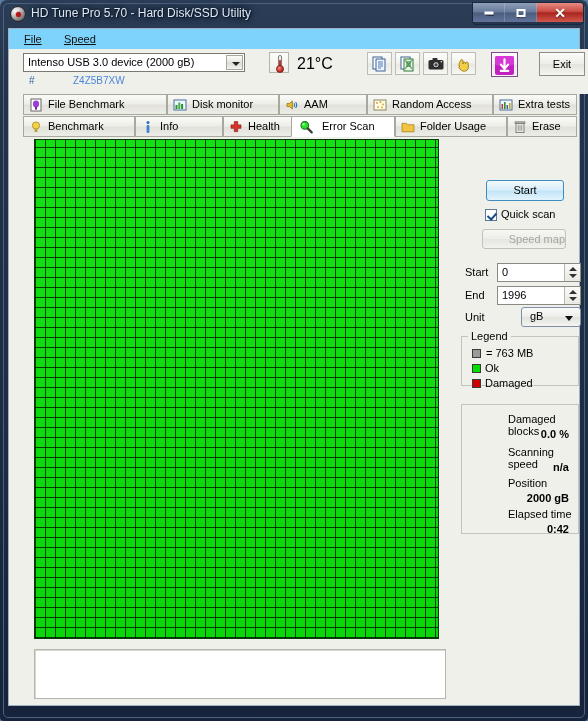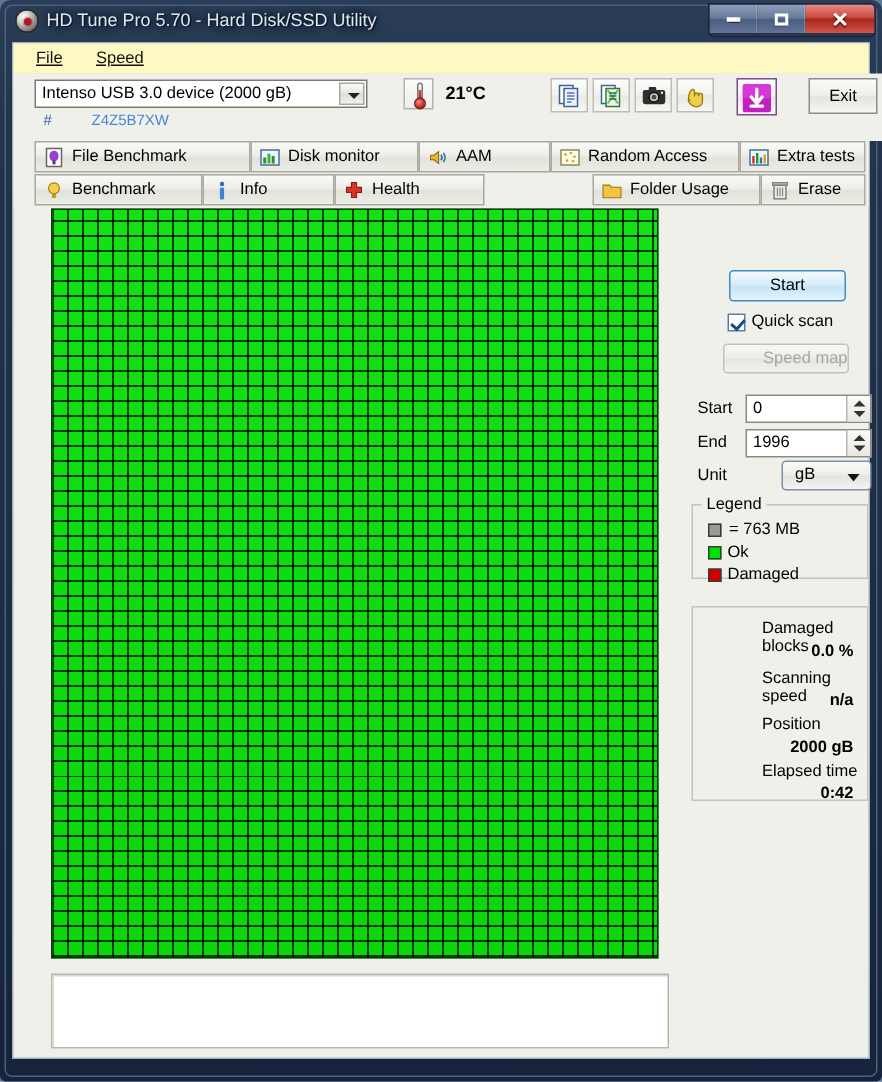--- a/index.html
+++ b/index.html
@@ -40,47 +40,47 @@
   .wb.max .g{width:9px;height:8px;border:2px solid #fff;box-sizing:border-box;
       box-shadow:0 1px 1px rgba(0,0,0,.5);}
   .wb.close .g{font-size:14px;font-weight:bold;font-family:"Liberation Sans",sans-serif;}
 
   
   .client{position:absolute;left:8px;top:28px;width:572px;height:678px;
        background:#f0f0eb;border:1px solid #9fb0c4;box-sizing:border-box;}
 
   
   .menubar{position:absolute;left:0;top:0;width:570px;height:20px;
-       background:#fef9c3;border-bottom:1px solid #dcdcd6;}
+       background:#7dd3fc;border-bottom:1px solid #dcdcd6;}
   .menu-item{position:absolute;top:3px;padding:1px 7px;font-size:11px;color:#111;}
   .menu-item u{text-decoration:underline;}
 
   
   .toolbar{position:absolute;left:0;top:20px;width:588px;height:45px;background:#f0f0eb;}
   .combo{position:absolute;left:14px;top:4px;width:222px;height:19px;
        background:#fff;border:1px solid #7a7a72;box-sizing:border-box;}
   .combo .val{position:absolute;left:4px;top:2px;font-size:11px;white-space:nowrap;}
   .combo .arrowbox{position:absolute;right:1px;top:1px;width:17px;height:15px;
        background:linear-gradient(180deg,#fbfbfa 0%,#e6e6e0 48%,#dcdcd4 52%,#f2f2ee 100%);
        border:1px solid #a6a69e;box-sizing:border-box;}
   .combo .arrowbox:after{content:"";position:absolute;left:5px;top:6px;
        border-left:4px solid transparent;border-right:4px solid transparent;border-top:4px solid #222;}
   .serial-hash{position:absolute;left:20px;top:26px;font-size:10px;color:#3a5fb0;}
-  .serial{position:absolute;left:52px;top:26px;font-size:10px;color:#4a86d8;}
+  .serial{position:absolute;left:64px;top:26px;font-size:10px;color:#4a86d8;}
 
   .tempbox{position:absolute;left:260px;top:3px;width:20px;height:21px;
        background:linear-gradient(180deg,#fcfcfa 0%,#ededea 100%);
        border:1px solid #b4b4ac;box-sizing:border-box;}
   .thermo{position:absolute;left:8px;top:2px;width:4px;height:12px;border-radius:2px 2px 0 0;
        background:linear-gradient(180deg,#fff 0%,#e8e8e8 40%,#d24a44 42%,#b8201a 100%);
        border:1px solid #7d7d78;box-sizing:border-box;}
   .thermo-bulb{position:absolute;left:6px;top:12px;width:8px;height:8px;border-radius:50%;
        background:radial-gradient(circle at 35% 30%,#f48b86,#c2241c 70%,#8d120c);
        border:1px solid #7d1d17;box-sizing:border-box;}
-  .temp-text{position:absolute;left:288px;top:6px;font-size:12px;font-weight:bold;}
+  .temp-text{position:absolute;left:288px;top:6px;font-size:16px;font-weight:normal;}
 
   .tbtn{position:absolute;top:3px;width:25px;height:23px;
        background:linear-gradient(180deg,#fdfdfc 0%,#f2f2ee 48%,#e9e9e3 52%,#f7f7f3 100%);
        border:1px solid #bdbdb5;box-sizing:border-box;}
   .exitbtn{position:absolute;right:12px;top:3px;width:46px;height:24px;
        background:linear-gradient(180deg,#fbfbf9 0%,#eeeee9 48%,#e4e4dd 52%,#f6f6f2 100%);
        border:1px solid #8d8d85;box-sizing:border-box;
        font-size:11px;text-align:center;line-height:22px;}
 
   
@@ -310,20 +310,28 @@
           <rect x="5.6" y="5" width="2.8" height="8" rx="1" fill="#3f82cf"></rect>
         </svg>
         <span class="lbl">Info</span>
       </div>
       <div class="tab" style="left:214px;width:100px">
         <svg class="tabicon" viewBox="0 0 14 14">
           <path d="M5.3 1.6h3.4v3.3h3.3v3.4H8.7v3.3H5.3V8.3H2V4.9h3.3z" fill="#d8332a" stroke="#8f1d16" stroke-width=".7"></path>
         </svg>
         <span class="lbl">Health</span>
       </div>
+      <div class="tab active" style="left:282px;width:104px">
+        <svg class="tabicon" style="left:7px" viewBox="0 0 14 14">
+          <circle cx="5.8" cy="5.4" r="3.8" fill="#2ee02e" stroke="#1a7a1a" stroke-width="1.1"></circle>
+          <circle cx="4.6" cy="4.2" r="1.3" fill="#b6ffb6" opacity=".8"></circle>
+          <path d="M8.7 8.4l4 4" stroke="#3a3a3a" stroke-width="2.2" stroke-linecap="round"></path>
+        </svg>
+        <span class="lbl" style="left:30px">Error Scan</span>
+      </div>
       <div class="tab" style="left:386px;width:112px">
         <svg class="tabicon" viewBox="0 0 14 14">
           <path d="M1 3.4h4.4l1.2 1.4H13v7H1z" fill="#f2c441" stroke="#9a7a10" stroke-width=".7"></path>
         </svg>
         <span class="lbl">Folder Usage</span>
       </div>
       <div class="tab" style="left:498px;width:70px">
         <svg class="tabicon" viewBox="0 0 14 14">
           <rect x="3" y="3.4" width="8" height="9.2" fill="#e8e8e4" stroke="#6a6a64" stroke-width=".8"></rect>
           <rect x="2" y="1.8" width="10" height="1.6" fill="#b8b8b0" stroke="#6a6a64" stroke-width=".6"></rect>

